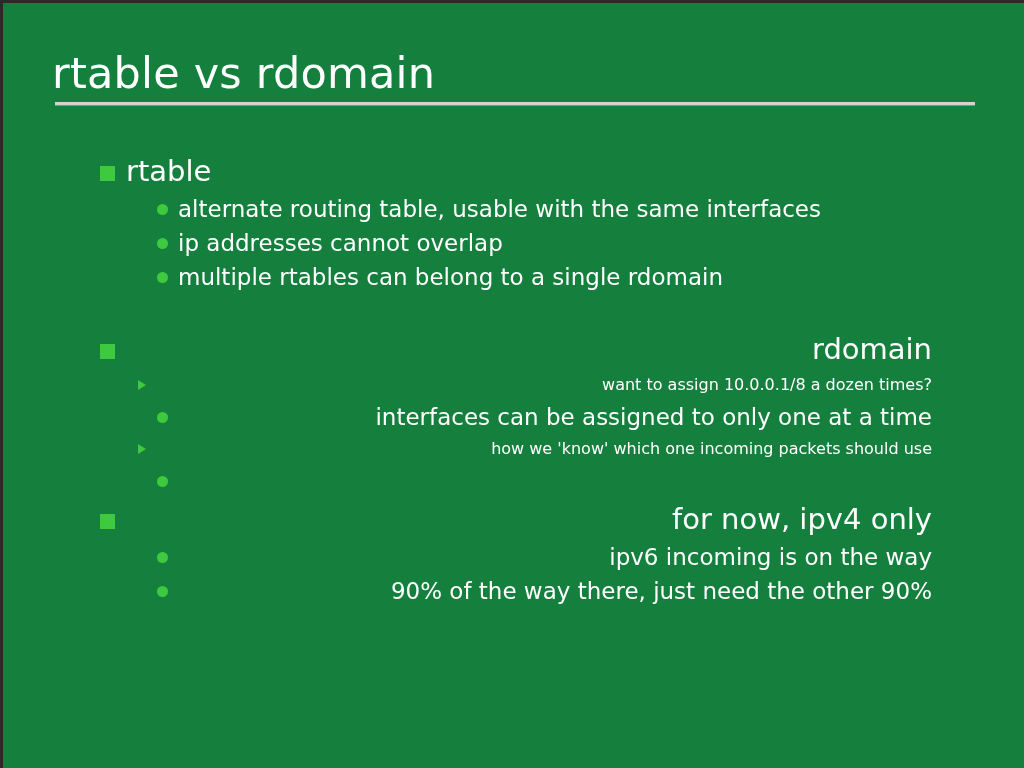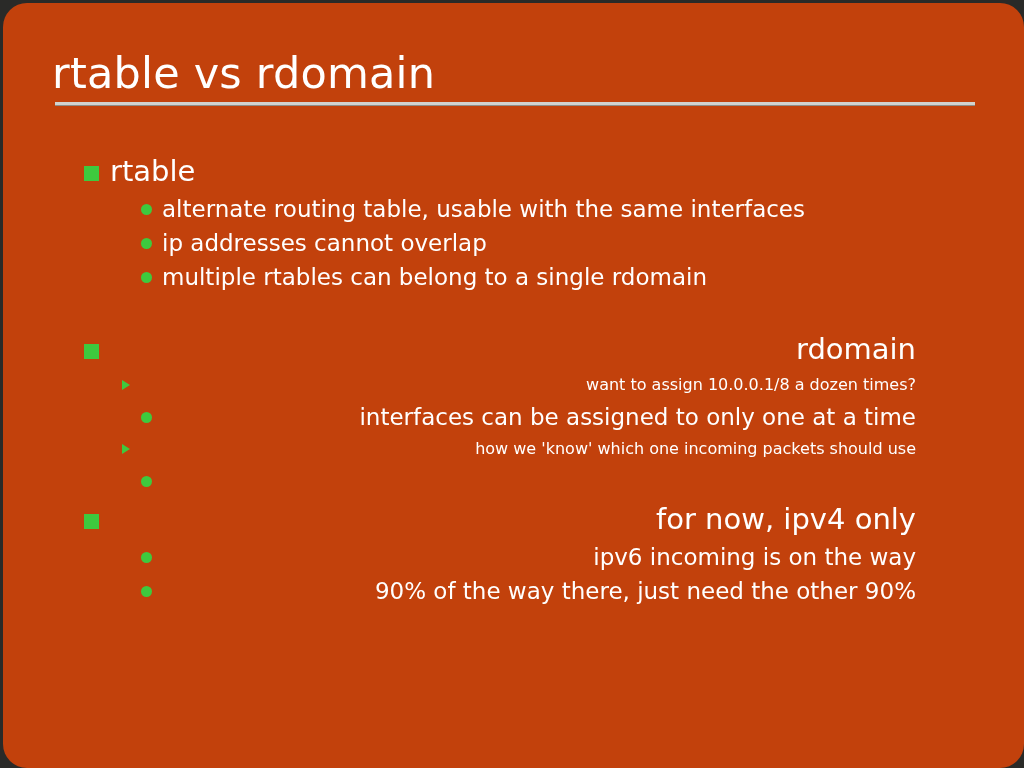--- a/index.html
+++ b/index.html
@@ -15,24 +15,23 @@
     font-family: "DejaVu Sans", sans-serif;
   }
 
   
   .slide {
     position: absolute;
     left: 3px;
     top: 3px;
     width: 1021px;
     height: 765px;
-    background: #c2410c;
+    background: #15803d;
     box-sizing: border-box;
     overflow: hidden;
-    border-radius: 24px;
   }
 
   
   .title-block {
     position: absolute;
     left: 49px;
     top: 44px;
     width: 920px;
   }
   .slide-title {
@@ -51,21 +50,21 @@
     width: 920px;
     height: 4px;
     background: #d2d2cf;
     border-bottom: 1px solid #8d8d89;
     box-sizing: border-box;
   }
 
   
   .body-block {
     position: absolute;
-    left: 0;
+    left: 16px;
     top: 148px;
     width: 913px;
   }
 
   .group {
     margin: 0;
   }
   .group.spaced {
     margin-top: 35px;
     text-align: right;

